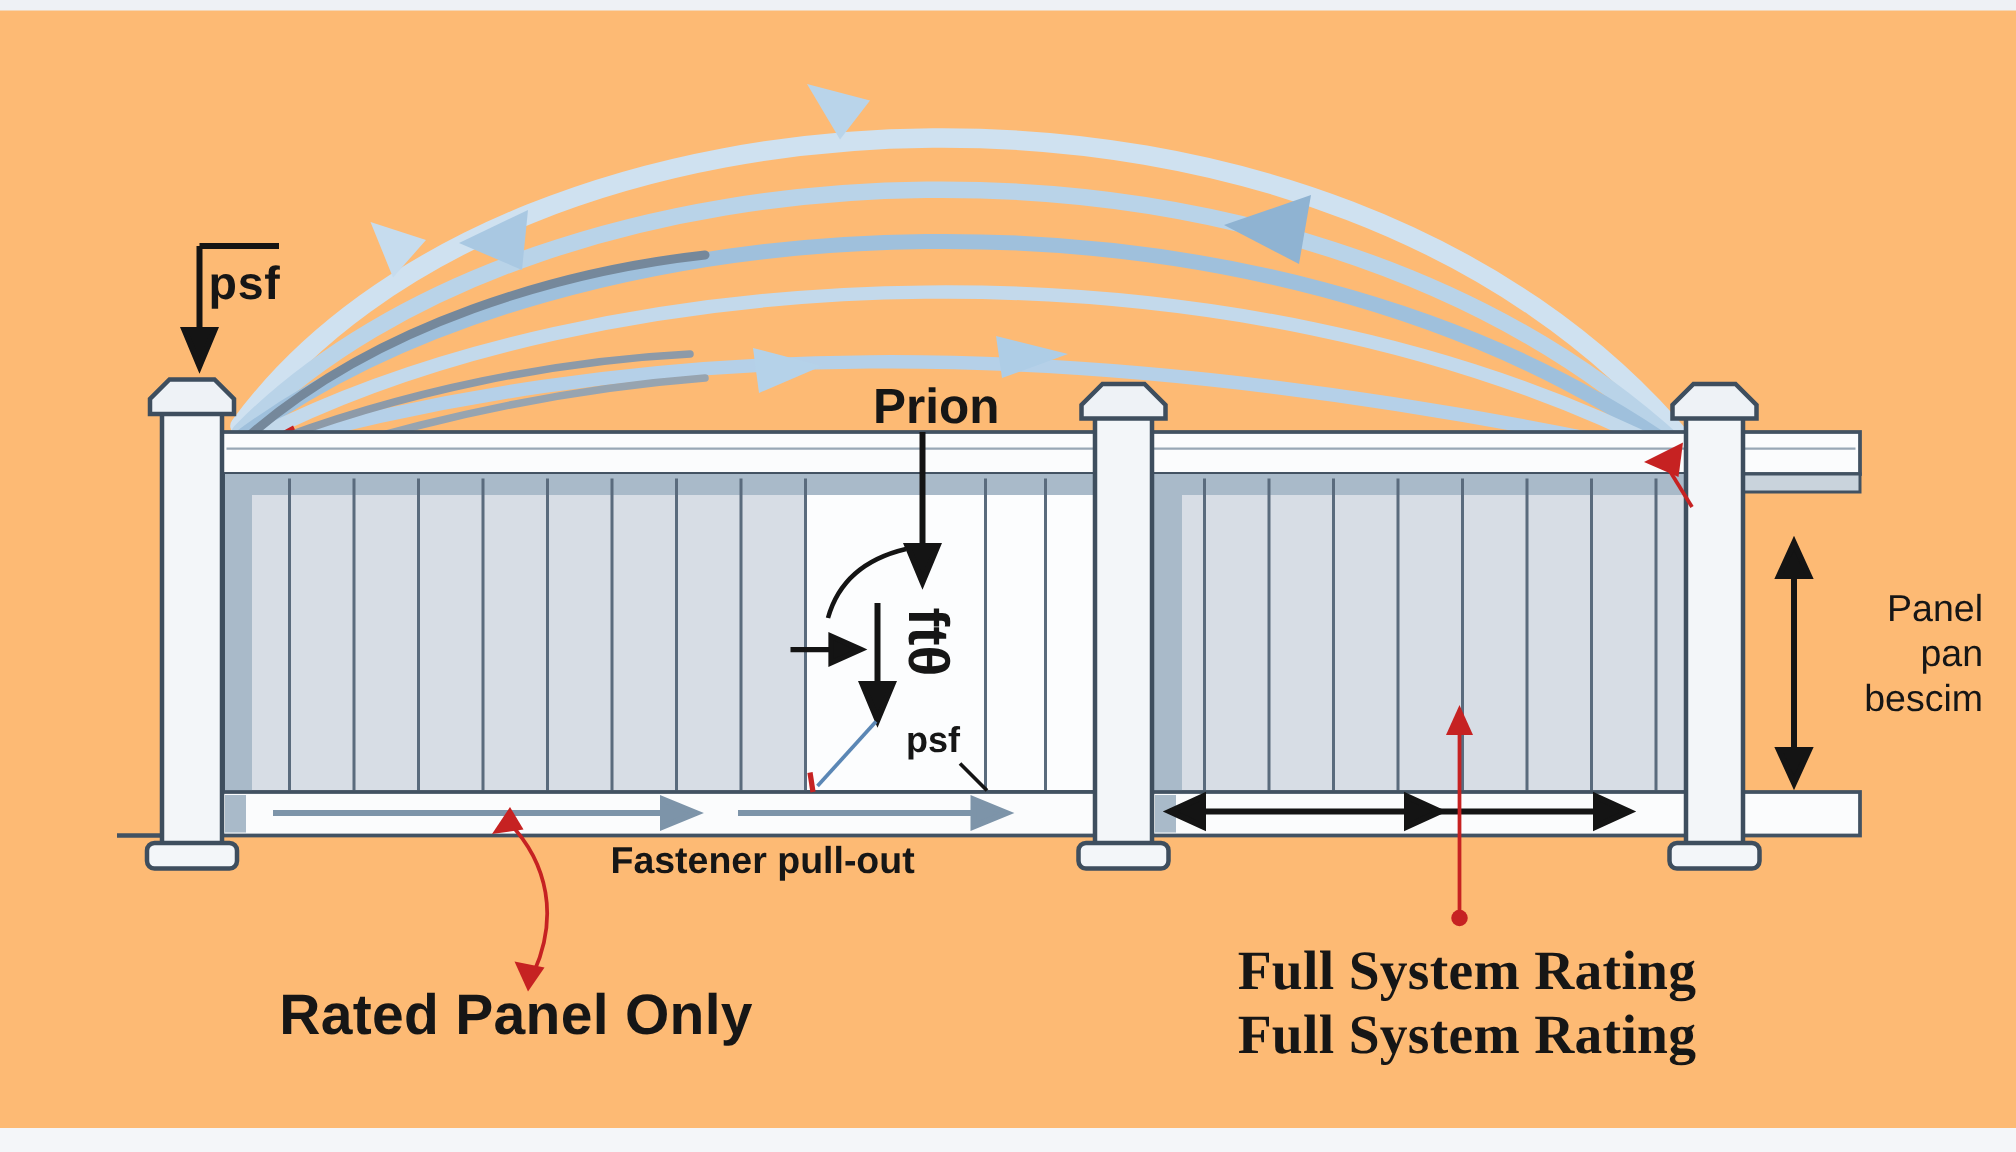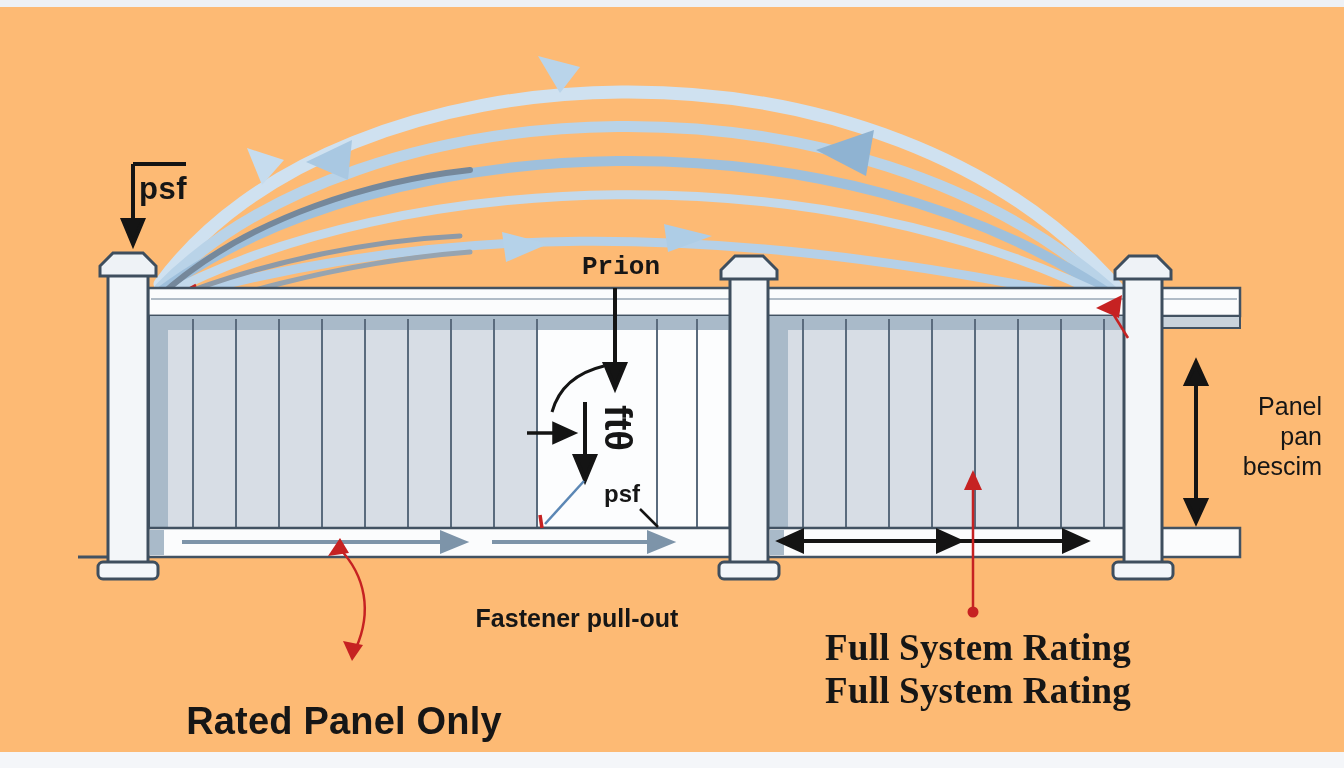--- a/index.html
+++ b/index.html
@@ -7,34 +7,34 @@
     position:relative;
     width:1344px;height:768px;
     background:#fdba74;
     overflow:hidden;
     font-family:"Liberation Sans","DejaVu Sans",sans-serif;
     color:#181818;
   }
   #diagram-svg{position:absolute;left:0;top:0;}
   .lbl{position:absolute;white-space:nowrap;color:#161616;}
   .lbl-psf-top{left:139px;top:171px;font-size:31px;font-weight:700;letter-spacing:0.5px;}
-  .lbl-prion{left:582px;top:252px;font-size:26px;font-weight:600;font-family:Liberation Mono, monospace;}
+  .lbl-prion{left:582px;top:252px;font-size:33px;font-weight:600;}
   .lbl-ft-theta{
     left:588px;top:388px;width:60px;height:80px;
     font-size:38px;font-weight:700;
     transform:rotate(90deg);transform-origin:center center;
     text-align:center;line-height:80px;
   }
   .lbl-psf-small{left:604px;top:480px;font-size:24px;font-weight:600;}
-  .lbl-fastener{left:407px;top:560px;width:340px;text-align:center;font-size:25px;font-weight:600;margin-top:44px;}
+  .lbl-fastener{left:407px;top:560px;width:340px;text-align:left;font-size:25px;font-weight:600;}
   .lbl-panel-dim{
     left:1182px;top:391px;width:140px;
     font-size:25px;font-weight:400;text-align:right;line-height:30px;white-space:normal;
   }
-  .lbl-rated{left:158px;top:700px;width:372px;text-align:center;font-size:38px;font-weight:800;letter-spacing:0.2px;}
+  .lbl-rated{left:158px;top:656px;width:372px;text-align:center;font-size:38px;font-weight:800;letter-spacing:0.2px;}
   .lbl-full{left:788px;top:626px;width:380px;text-align:center;font-size:37px;font-weight:800;line-height:43px;letter-spacing:0.2px;font-family:Liberation Serif, serif;}
 </style>
 </head>
 <body>
 
 <div id="stage">
 
   <svg id="diagram-svg" width="1344" height="768" viewBox="0 0 1344 768">
 
     <g>

